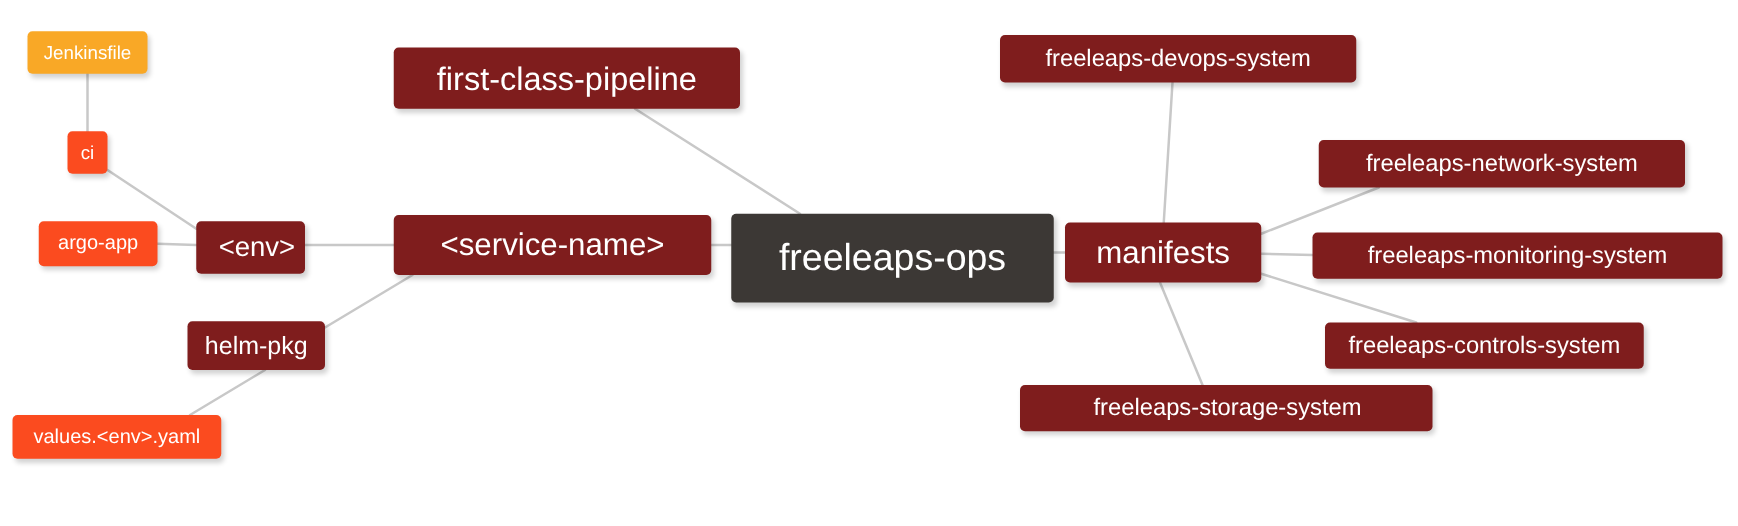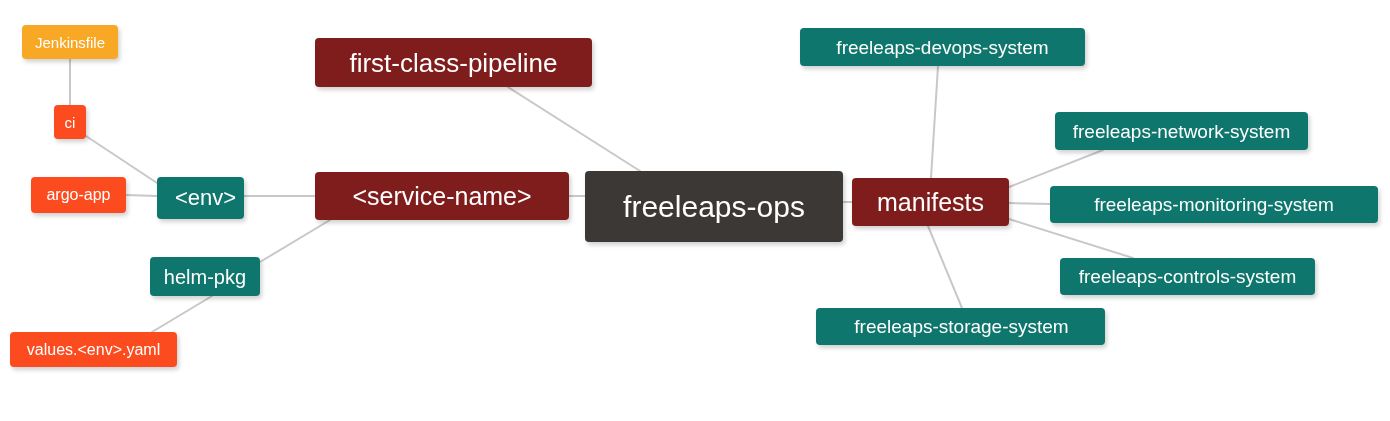--- a/index.html
+++ b/index.html
@@ -40,21 +40,21 @@
     padding: 0 10px;
     user-select: none;
   }
   .node-label {
     display: block;
     white-space: nowrap;
   }
   
   .c-root   { background: #3c3835; }
   .c-blue   { background: #7f1d1d; }
-  .c-green  { background: #0f766e; }
+  .c-green  { background: #7f1d1d; }
   .c-amber  { background: #f9a826; }
   .c-red    { background: #fb4b1f; }
 </style>
 </head>
 <body>
 
 <div id="mindmap">
   <svg id="edge-layer" viewBox="0 0 1390 421" xmlns="http://www.w3.org/2000/svg">
       <line x1="70" y1="59" x2="70" y2="105" stroke="#c8c8c8" stroke-width="2" stroke-linecap="round"></line>
       <line x1="86" y1="136" x2="157" y2="183" stroke="#c8c8c8" stroke-width="2" stroke-linecap="round"></line>
@@ -98,26 +98,26 @@
       </div>
       <div class="node c-root" style="left: 585px; top: 171px; width: 258px; height: 71px; font-size: 30px; text-align: right;">
         <span class="node-label">freeleaps-ops</span>
       </div>
       <div class="node c-blue" style="left: 852px; top: 178px; width: 157px; height: 48px; font-size: 25px;">
         <span class="node-label">manifests</span>
       </div>
       <div class="node c-green" style="left: 800px; top: 28px; width: 285px; height: 38px; font-size: 19px;">
         <span class="node-label">freeleaps-devops-system</span>
       </div>
-      <div class="node c-green" style="left: 1055px; top: 112px; width: 253px; height: 38px; font-size: 19px;">
+      <div class="node c-green" style="left: 1055px; top: 112px; width: 293px; height: 38px; font-size: 19px;">
         <span class="node-label">freeleaps-network-system</span>
       </div>
       <div class="node c-green" style="left: 1050px; top: 186px; width: 328px; height: 37px; font-size: 19px;">
         <span class="node-label">freeleaps-monitoring-system</span>
       </div>
       <div class="node c-green" style="left: 1060px; top: 258px; width: 255px; height: 37px; font-size: 19px;">
         <span class="node-label">freeleaps-controls-system</span>
       </div>
-      <div class="node c-green" style="left: 816px; top: 308px; width: 289px; height: 37px; font-size: 19px; padding-left: 12px;">
+      <div class="node c-green" style="left: 816px; top: 308px; width: 330px; height: 37px; font-size: 19px; padding-left: 12px;">
         <span class="node-label">freeleaps-storage-system</span>
       </div>
     </div>
 </div>
 
 </body></html>

